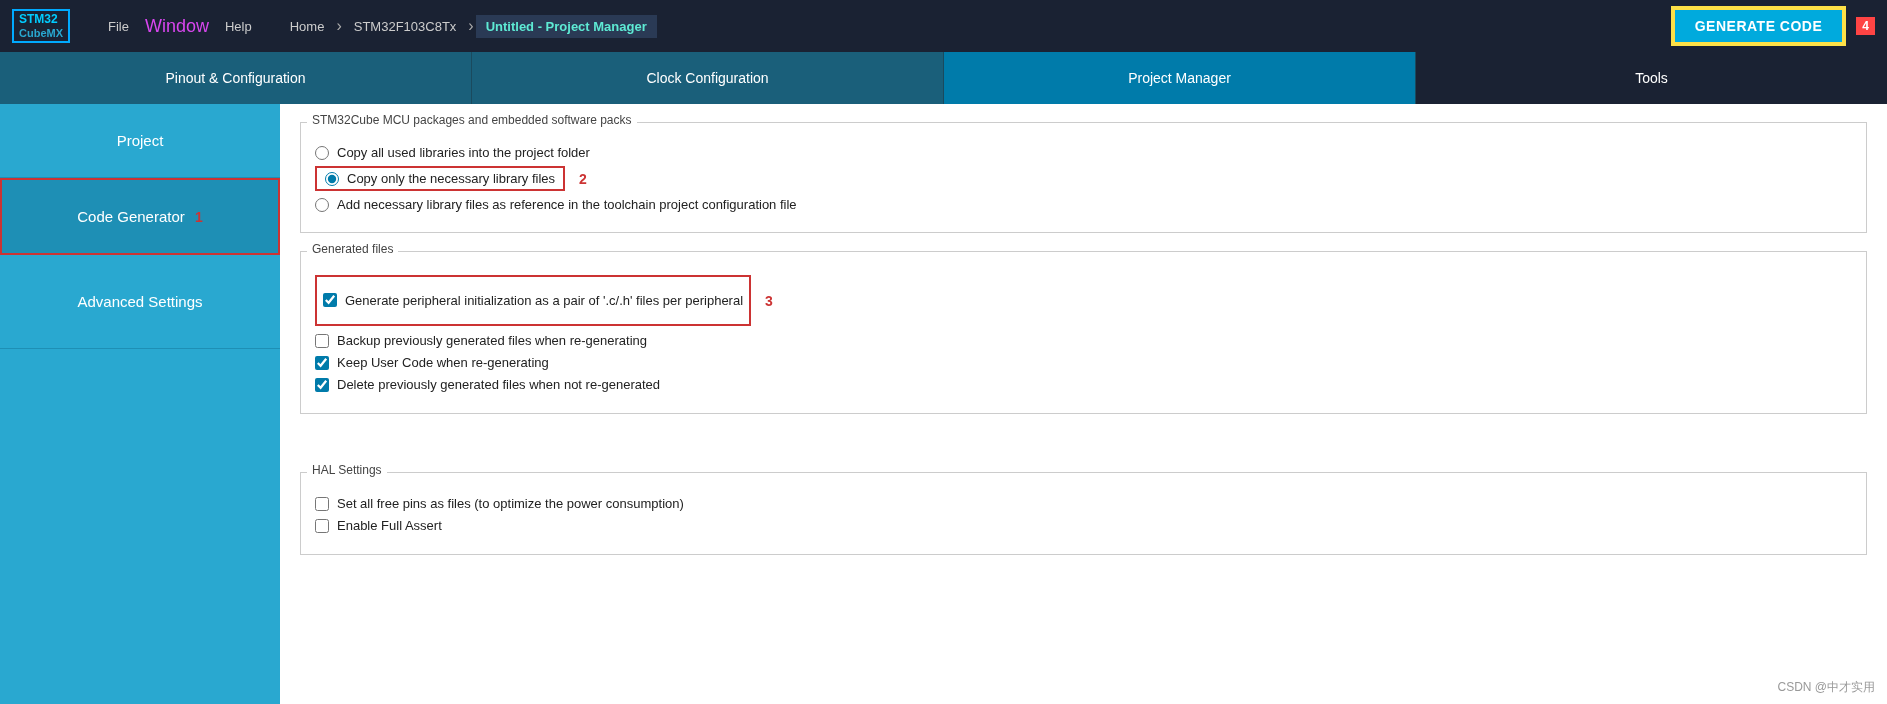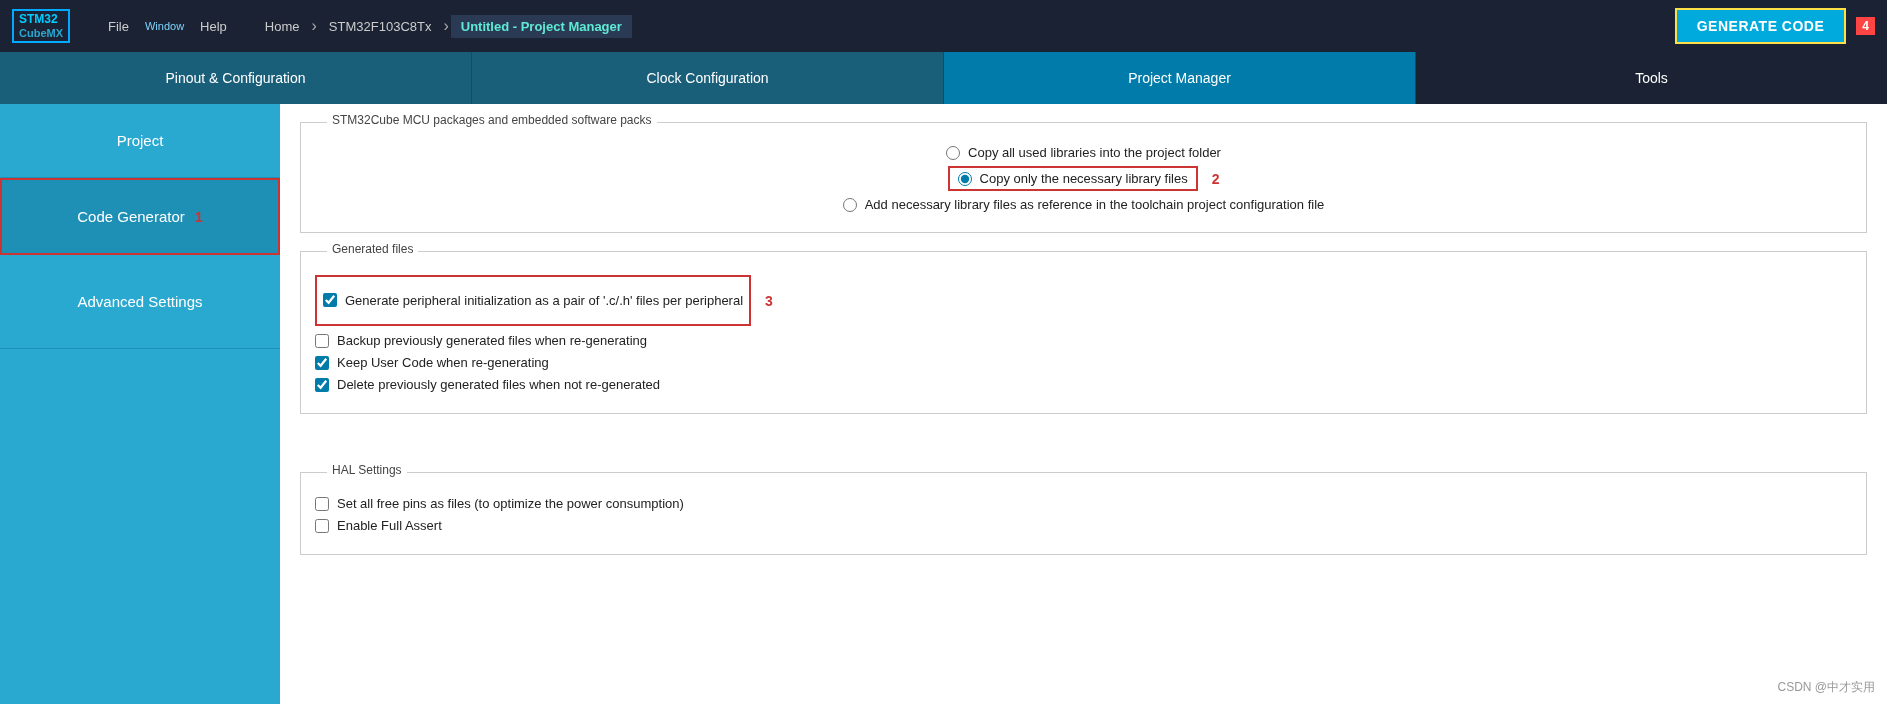--- a/index.html
+++ b/index.html
@@ -47,21 +47,21 @@
       background: #2a3a55;
     }
     .breadcrumb-arrow {
       color: #aaa;
       margin: 0 2px;
       font-size: 16px;
     }
     .generate-btn {
       background: #00aadd;
       color: white;
-      border: 2px solid #fde047;
+      border: 4px solid #fde047;
       padding: 8px 20px;
       font-size: 14px;
       font-weight: bold;
       cursor: pointer;
       letter-spacing: 0.5px;
     }
     .badge-4 {
       background: #ff4444;
       color: white;
       padding: 2px 6px;
@@ -136,36 +136,35 @@
 
     .section-group {
       border: 1px solid #ccc;
       margin: 18px 20px 10px 20px;
       position: relative;
       padding: 16px 14px 14px 14px;
     }
     .section-label {
       position: absolute;
       top: -10px;
-      left: 26px;
+      left: 6px;
       background: white;
       padding: 0 5px;
       font-size: 12px;
       color: #444;
     }
 
     .radio-option {
       display: flex;
       align-items: center;
       margin: 6px 0;
       gap: 8px;
       font-size: 13px;
       color: #222;
       cursor: pointer;
-      justify-content: center;
     }
     .radio-option input[type="radio"] {
       accent-color: #007baa;
       width: 14px;
       height: 14px;
     }
 
     .radio-highlighted {
       border: 2px solid #cc3333;
       padding: 3px 8px;
@@ -223,21 +222,21 @@
 <div class="top-bar">
   <div class="logo-area">
     <div class="logo-box">
       <div style="color:#00ccff;font-size:12px;">STM32</div>
       <div style="color:#29a8d0;font-size:11px;">CubeMX</div>
     </div>
   </div>
 
   <div style="display:flex;align-items:center;gap:16px;margin-left:20px;">
     <span style="color:#ccc;font-size:13px;cursor:pointer;">File</span>
-    <span style="color:#7dd3fc;font-size:11px;cursor:pointer;">Window</span>
+    <span style="color:#d946ef;font-size:18px;cursor:pointer;">Window</span>
     <span style="color:#ccc;font-size:13px;cursor:pointer;">Help</span>
   </div>
 
   <div class="breadcrumb">
     <span style="width:20px;"></span>
     <span class="breadcrumb-item">Home</span>
     <span class="breadcrumb-arrow">›</span>
     <span class="breadcrumb-item">STM32F103C8Tx</span>
     <span class="breadcrumb-arrow">›</span>
     <span class="breadcrumb-item active">

